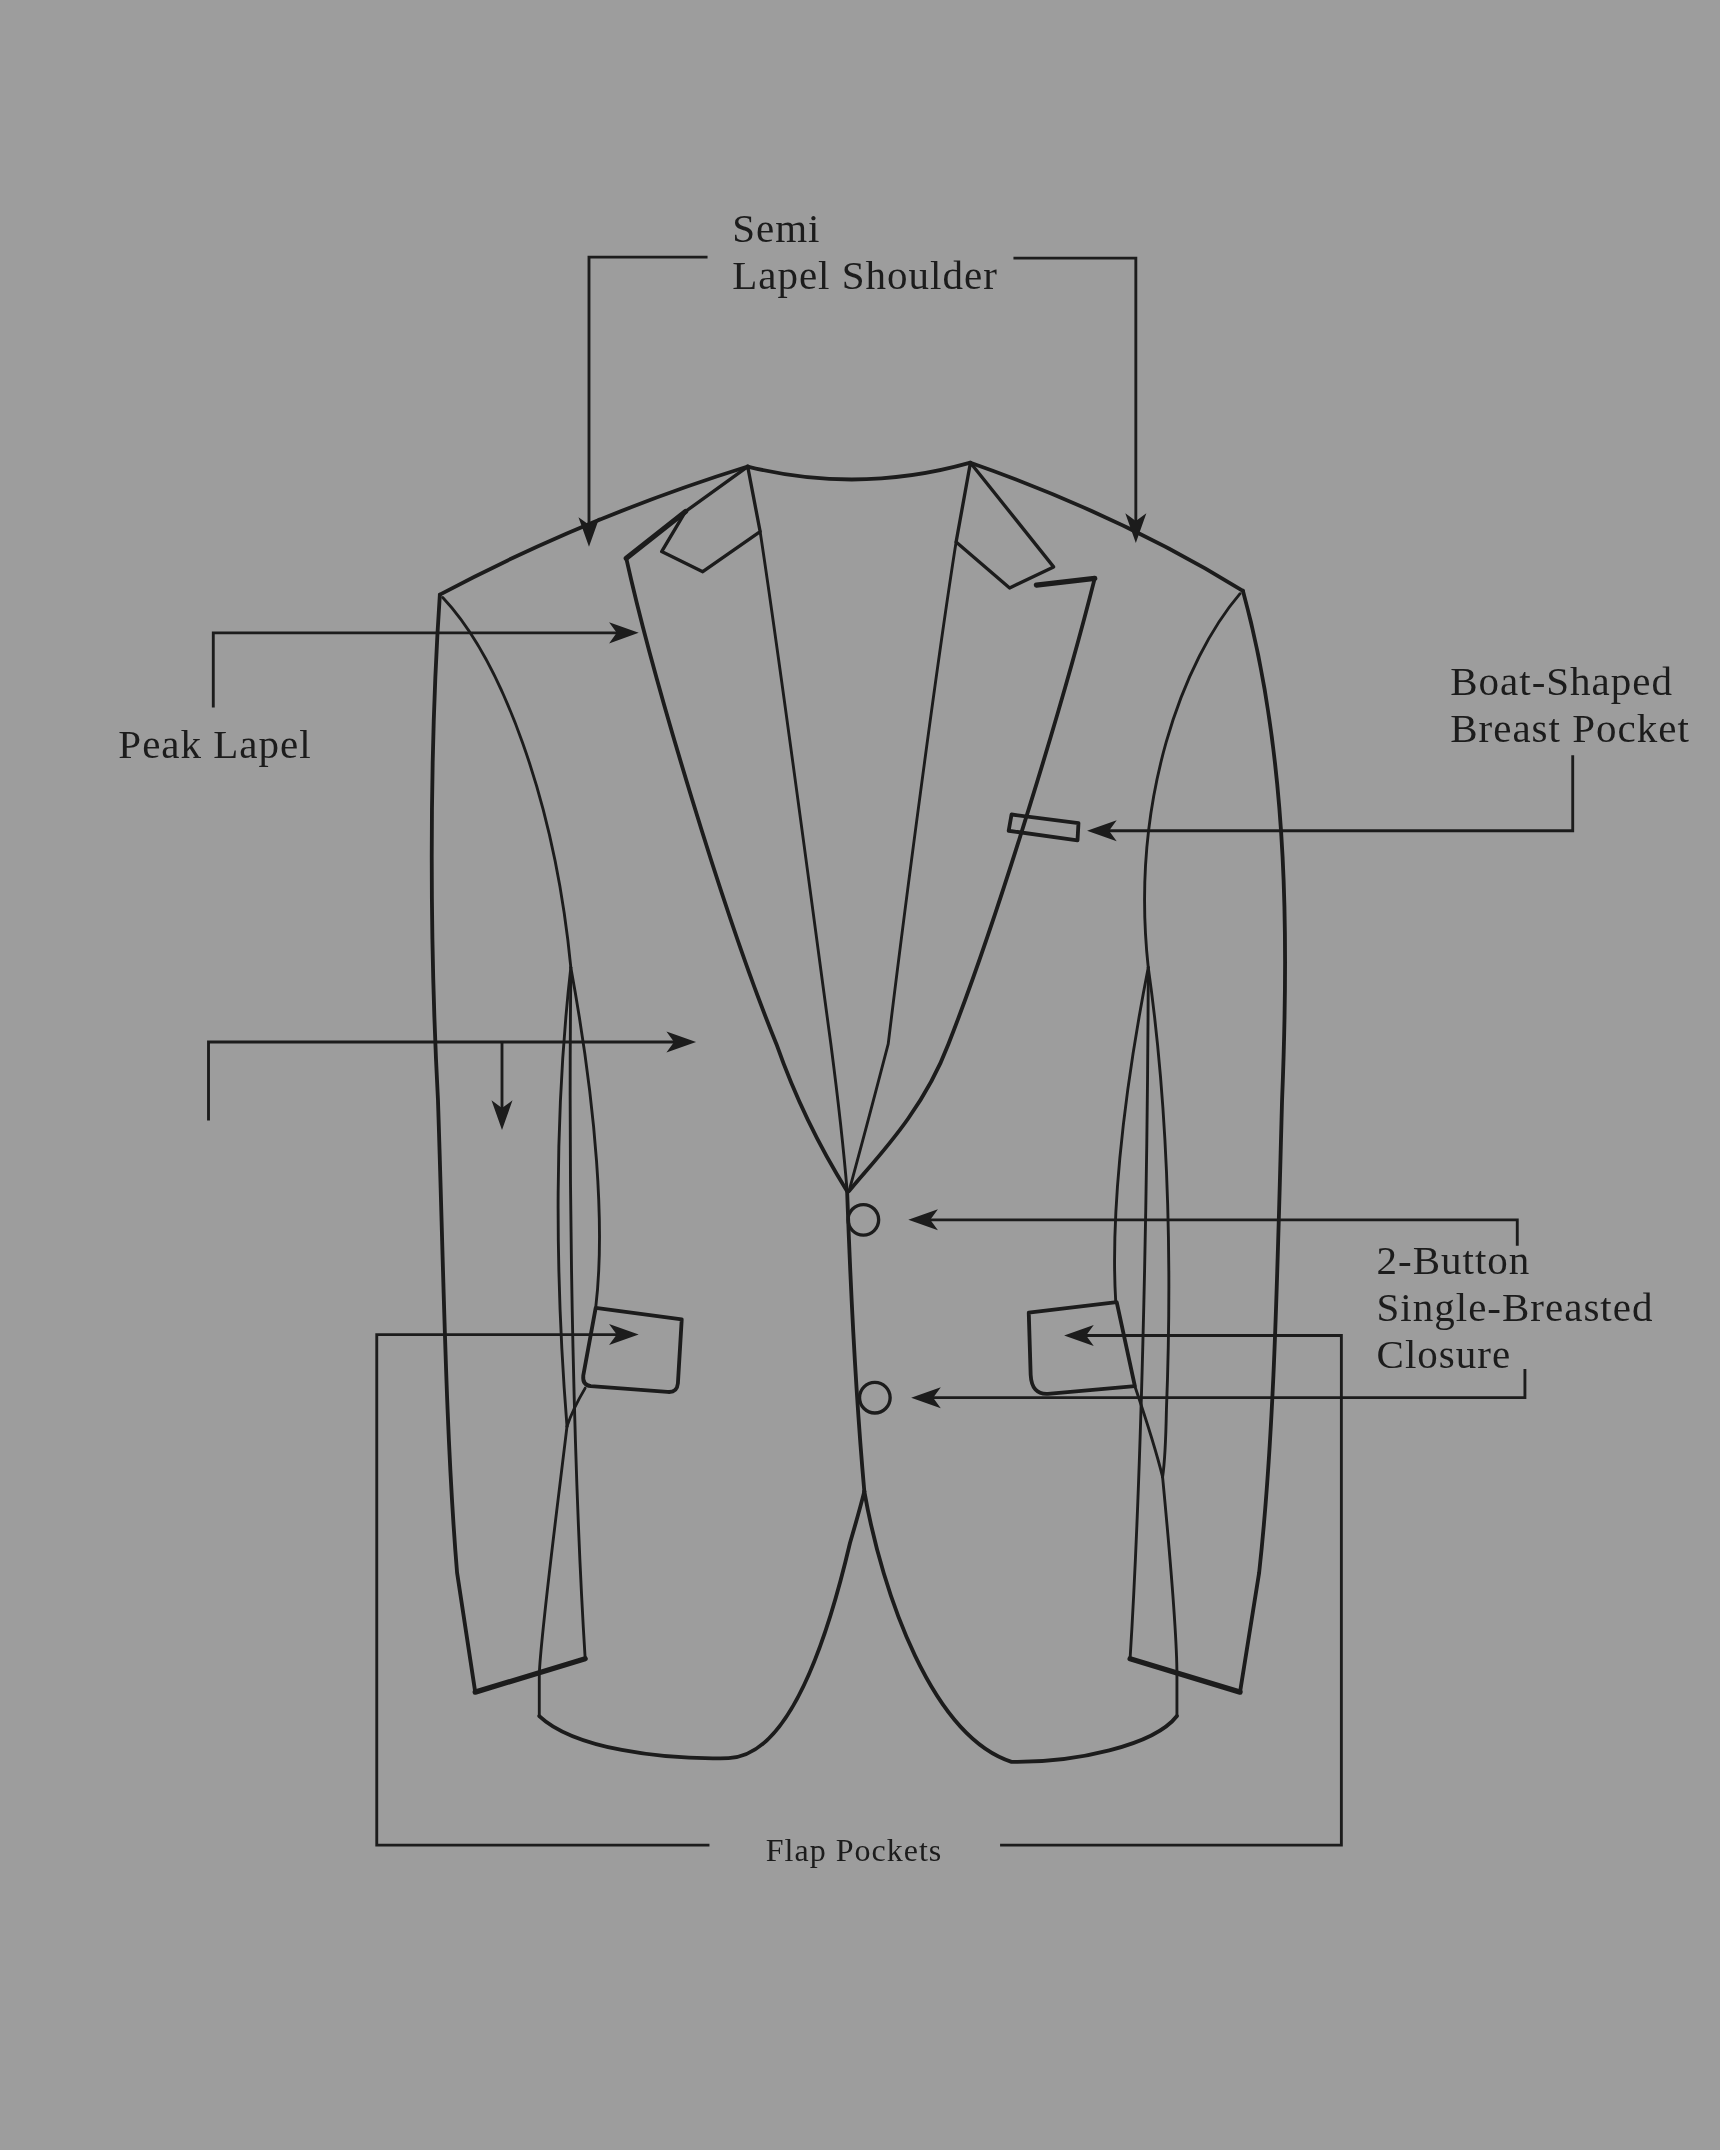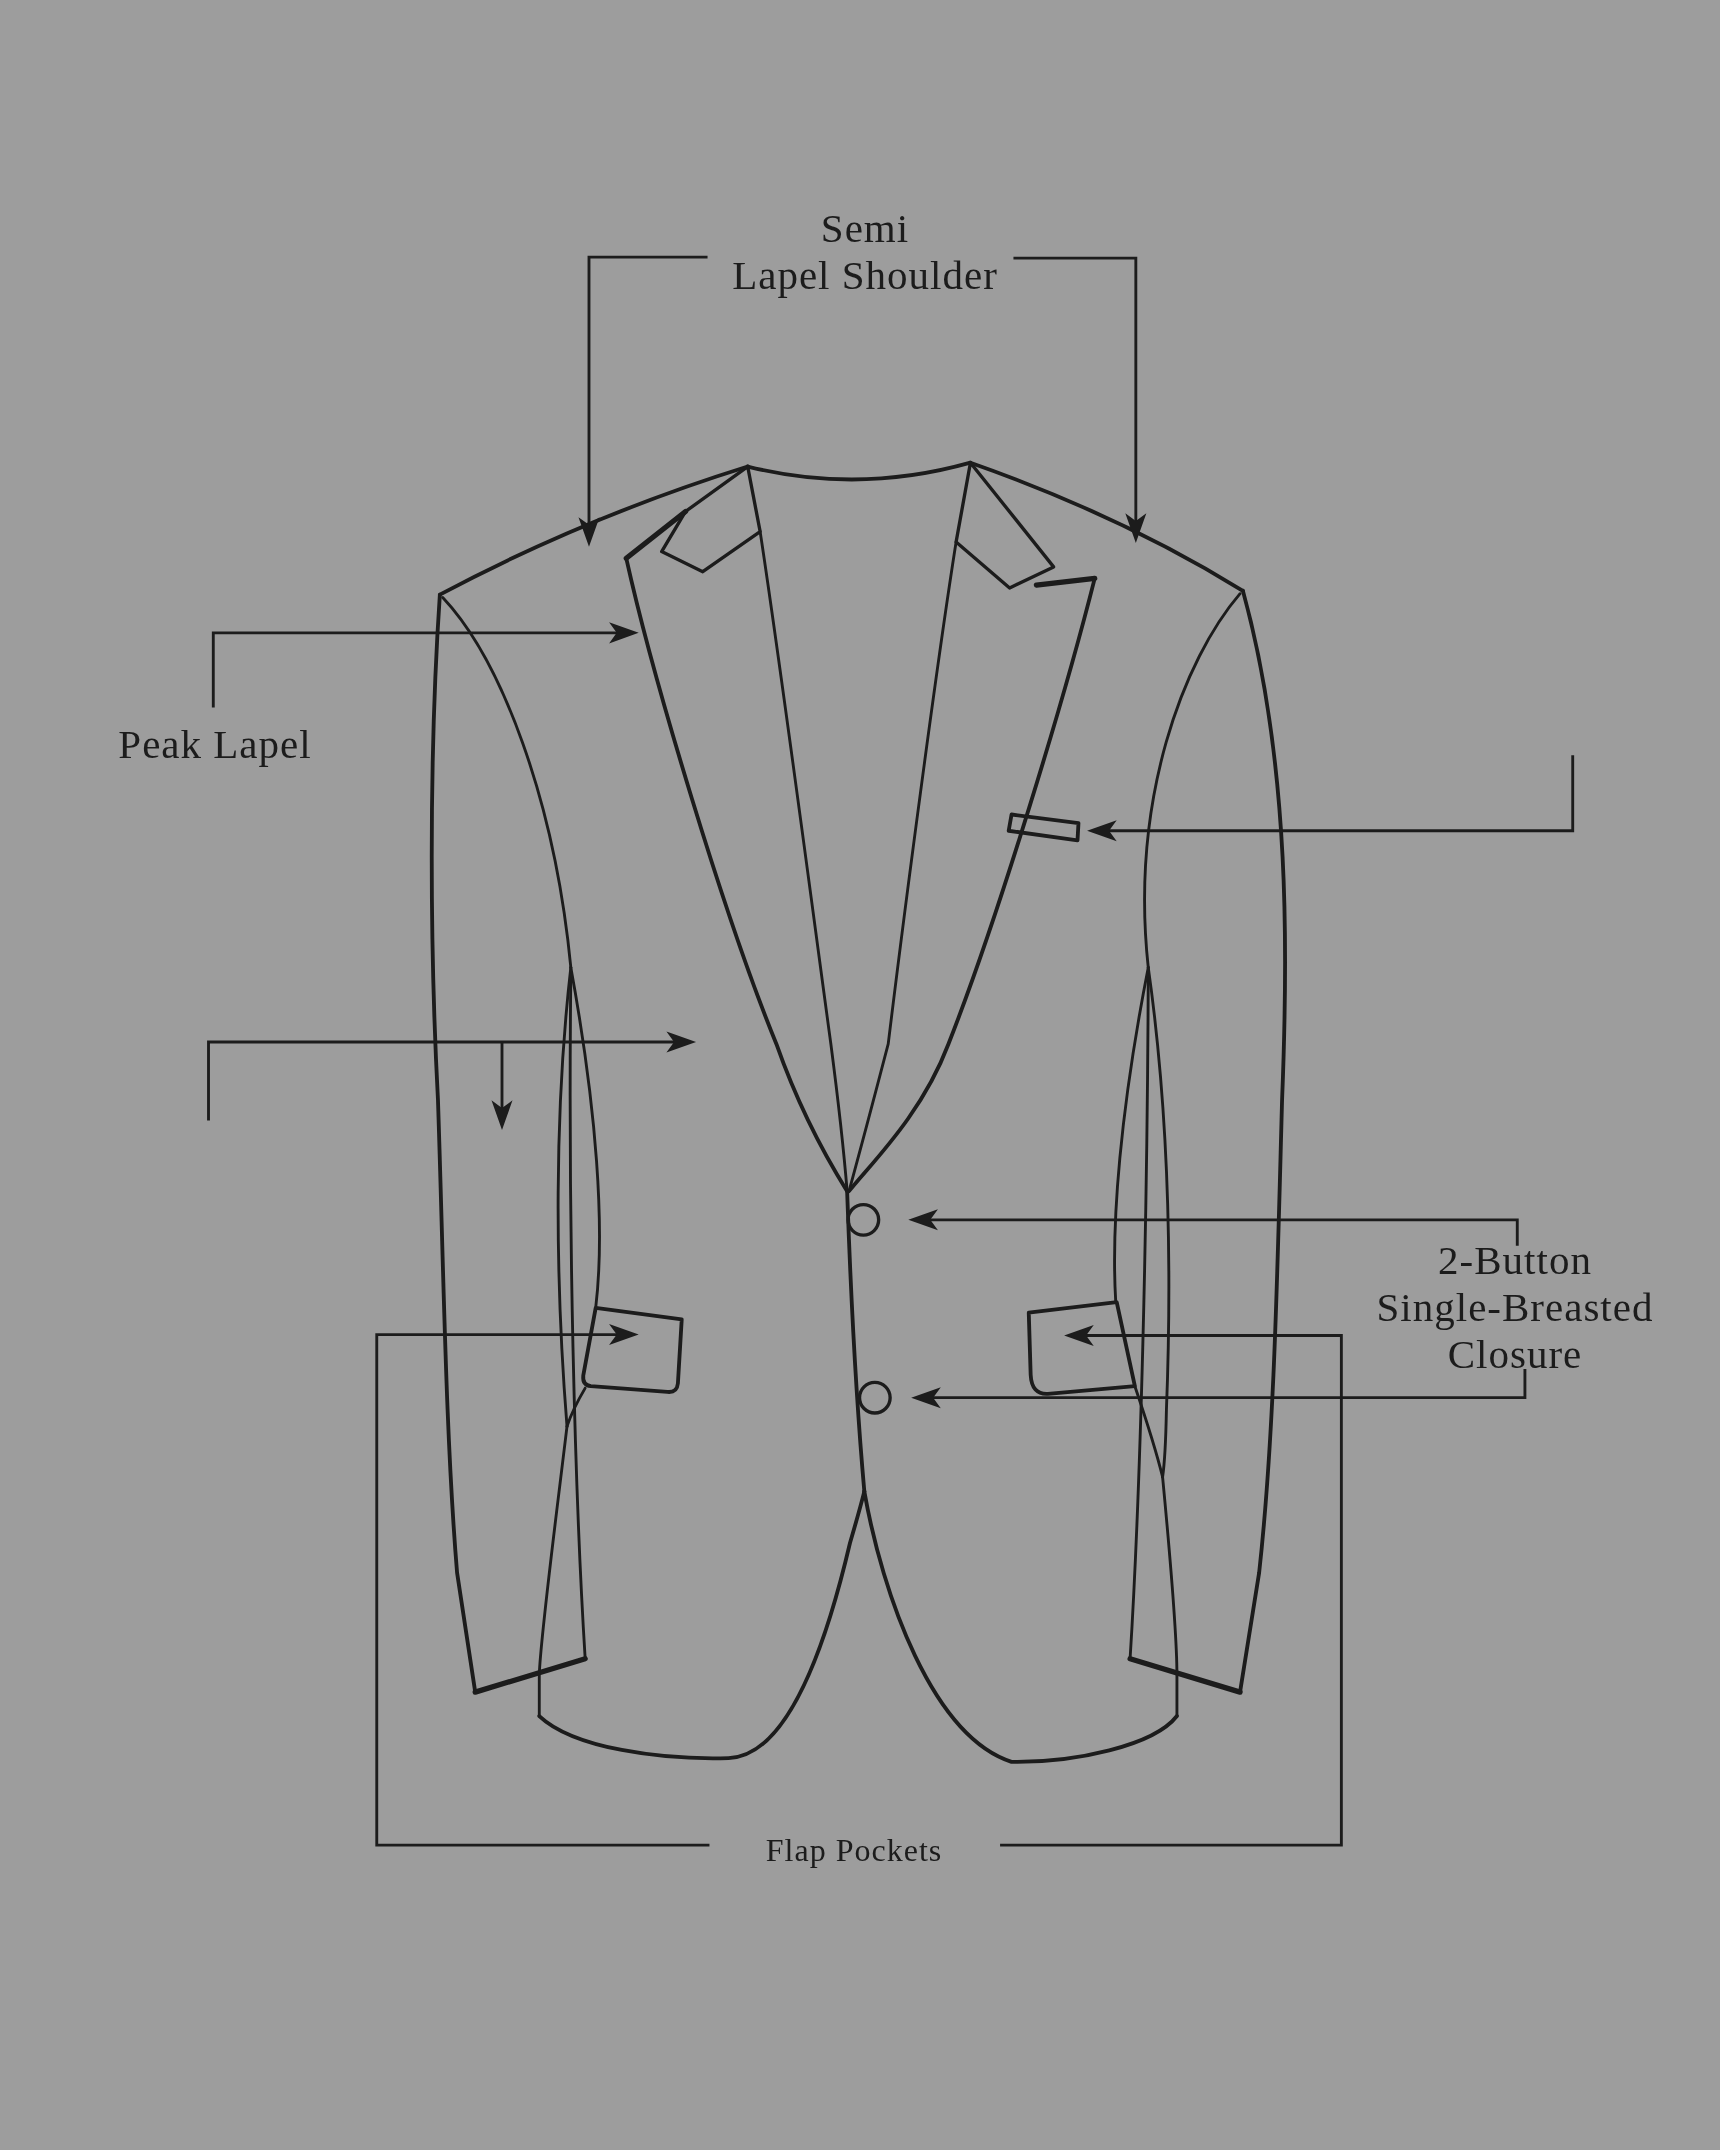--- a/index.html
+++ b/index.html
@@ -11,21 +11,20 @@
     position:relative;
     width:1721px;height:2151px;
     background:var(--bg);
     overflow:hidden;
     font-family:"Liberation Serif","DejaVu Serif",serif;
   }
   .stage svg{position:absolute;left:0;top:0;}
   .label{
     position:absolute;
     transform:translateX(-50%);
-    text-align:center;
     color:var(--ink);
     font-size:41px;
     line-height:47px;
     letter-spacing:1px;
     white-space:nowrap;
   }
   .label.big{font-size:32px;line-height:52px;}
   .jacket path, .jacket circle{stroke:var(--ink);fill:none;}
   .w3{stroke-width:3px;}
   .w35{stroke-width:3.5px;}
@@ -127,20 +126,24 @@
 
   <div class="label" style="left:865px;top:205px;">
     <span>Semi</span><br>
     <span>Lapel Shoulder</span>
   </div>
 
   <div class="label" style="left:215px;top:709px;margin-top:12px;">
     <span>Peak Lapel</span>
   </div>
 
+  <div class="label" style="left:1570px;top:658px;">
+    <span>Boat-Shaped</span><br>
+    <span>Breast Pocket</span>
+  </div>
 
 
   <div class="label" style="left:1515px;top:1237px;">
     <span>2-Button</span><br>
     <span>Single-Breasted</span><br>
     <span>Closure</span>
   </div>
 
   <div class="label big" style="left:854px;top:1824px;">
     <span>Flap Pockets</span>

